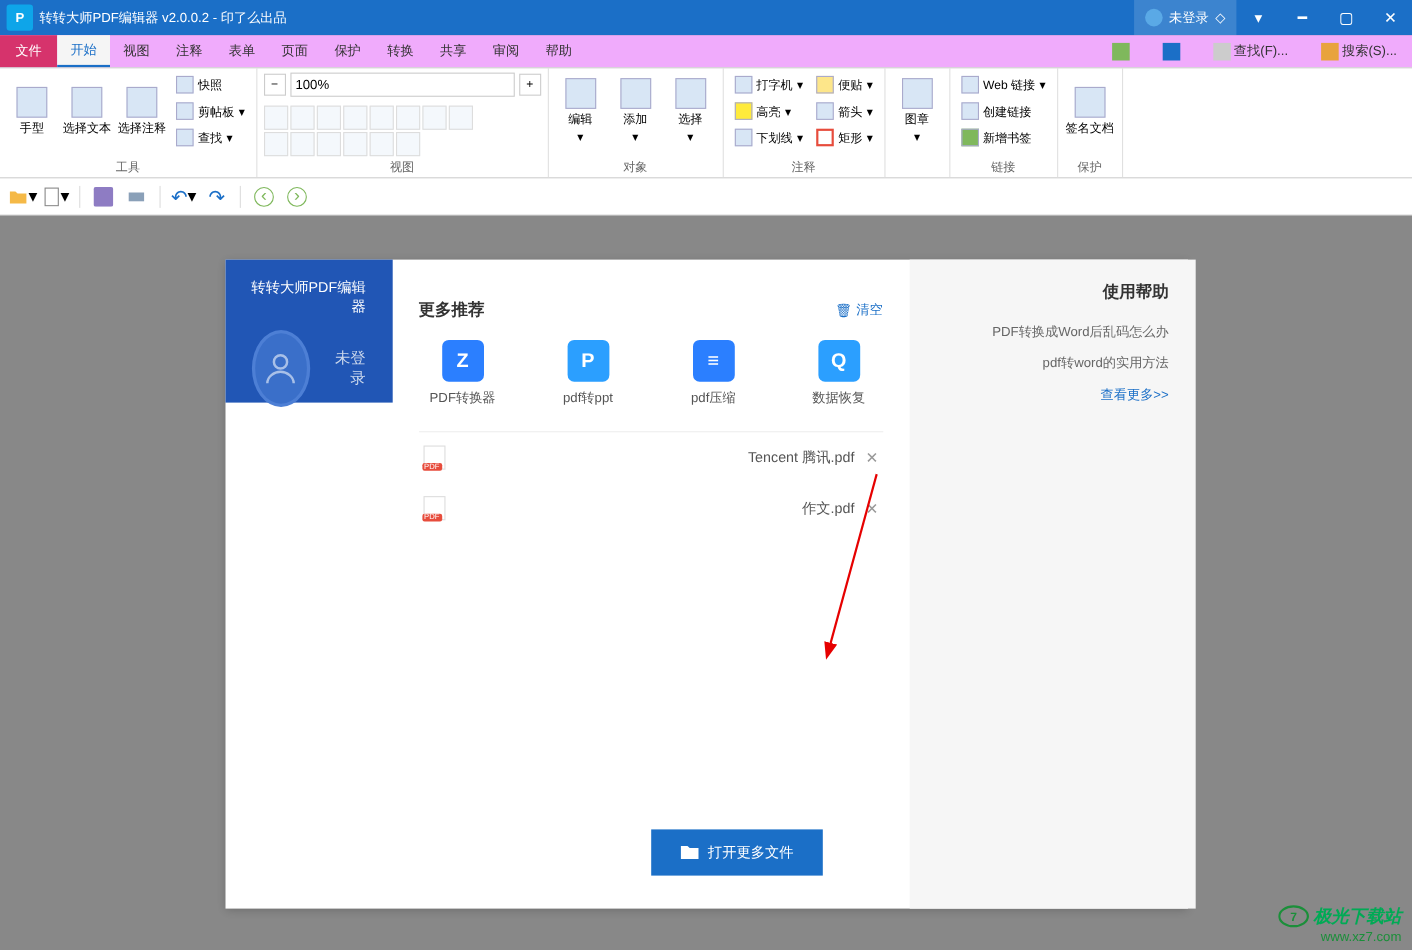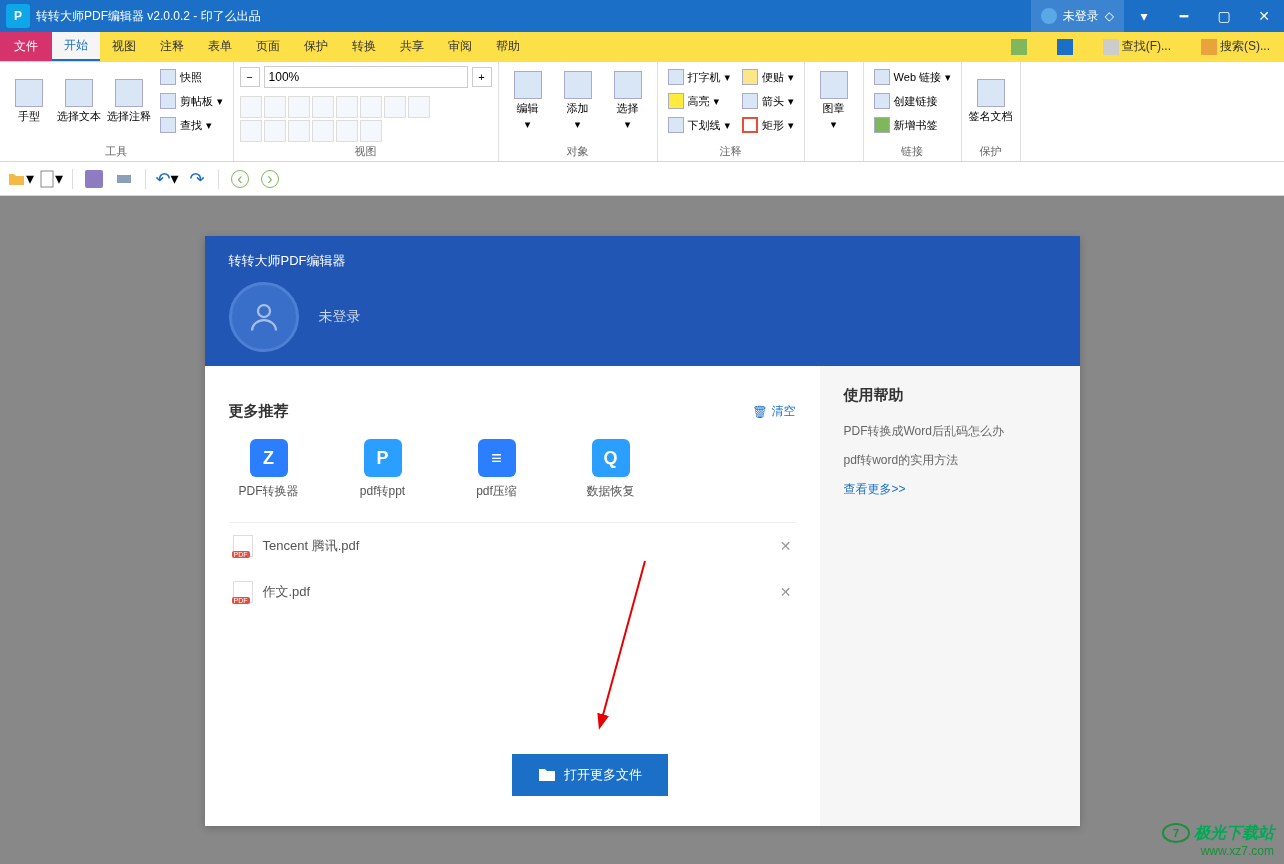--- a/index.html
+++ b/index.html
@@ -8,21 +8,21 @@
 
 .titlebar { background: #1b6fc7; height: 32px; display: flex; align-items: center; color: #fff; font-size: 12px; }
 .titlebar .logo { width: 24px; height: 24px; background: #0ea5e9; margin: 0 6px; display: flex; align-items: center; justify-content: center; color: #fff; font-weight: bold; border-radius: 3px; }
 .titlebar .title { flex: 1; }
 .titlebar .tb-right { display: flex; align-items: center; gap: 0; }
 .tb-btn { height: 32px; min-width: 40px; display: flex; align-items: center; justify-content: center; color: #fff; font-size: 14px; cursor: pointer; padding: 0 8px; }
 .tb-login { background: rgba(255,255,255,0.15); padding: 0 10px; font-size: 12px; display: flex; align-items: center; gap: 6px; }
 .tb-avatar { width: 16px; height: 16px; border-radius: 50%; background: #5aa9e6; }
 
 
-.menubar { background: #fde047; height: 30px; display: flex; align-items: stretch; border-bottom: 1px solid #d6d6d6; font-size: 12px; }
+.menubar { background: #f0abfc; height: 30px; display: flex; align-items: stretch; border-bottom: 1px solid #d6d6d6; font-size: 12px; }
 .menu-file { background: #d6336c; color: #fff; padding: 0 14px; display: flex; align-items: center; }
 .menu-item { padding: 0 12px; display: flex; align-items: center; color: #333; cursor: pointer; }
 .menu-item.active { color: #1b6fc7; border-bottom: 2px solid #1b6fc7; background: #f5f5f5; }
 .menubar .spacer { flex: 1; }
 .menu-right { display: flex; align-items: center; gap: 22px; padding-right: 10px; }
 .mr-item { display: flex; align-items: center; gap: 3px; font-size: 12px; color: #333; cursor: pointer; padding: 2px 4px; }
 .mr-icon { width: 16px; height: 16px; background: #ccc; }
 
 
 .ribbon { background: #fff; height: 100px; display: flex; border-bottom: 1px solid #d6d6d6; font-size: 11px; }
@@ -40,21 +40,21 @@
 .icon-grid { display: flex; gap: 2px; flex-wrap: wrap; width: 190px; }
 .ig-item { width: 22px; height: 22px; border: 1px solid #ddd; background: #f4f8fc; cursor: pointer; }
 
 
 .quickbar { background: #fff; height: 34px; display: flex; align-items: center; padding: 0 8px; gap: 4px; border-bottom: 1px solid #d6d6d6; }
 .qb-btn { width: 26px; height: 26px; display: flex; align-items: center; justify-content: center; cursor: pointer; border-radius: 3px; }
 .qb-sep { width: 1px; height: 20px; background: #ddd; margin: 0 4px; }
 
 
 .main { position: absolute; top: 196px; left: 0; right: 0; bottom: 0; background: #888; display: flex; justify-content: center; padding-top: 40px; }
-.card { width: 875px; height: 590px; background: #fff; display: flex; flex-direction: column; box-shadow: 0 2px 8px rgba(0,0,0,0.2); }
+.card { width: 875px; height: 590px; background: #fff; display: flex; box-shadow: 0 2px 8px rgba(0,0,0,0.2); text-align: right; }
 .card-header { background: #2156b5; height: 130px; padding: 16px 24px 0; color: #fff; }
 .card-header .app-name { font-size: 13px; margin-bottom: 12px; }
 .card-header .user-row { display: flex; align-items: center; gap: 20px; }
 .avatar-big { width: 70px; height: 70px; border-radius: 50%; background: #3a6fc9; border: 3px solid #4d7fd5; display: flex; align-items: center; justify-content: center; }
 .card-body { flex: 1; display: flex; }
 .left-panel { flex: 1; padding: 36px 24px; }
 .right-panel { width: 260px; padding: 20px 24px; background: #f6f6f6; }
 .section-title { font-size: 15px; font-weight: bold; color: #333; }
 .title-row { display: flex; justify-content: space-between; align-items: center; }
 .clear-link { color: #1b6fc7; font-size: 12px; cursor: pointer; display: flex; align-items: center; gap: 4px; }

